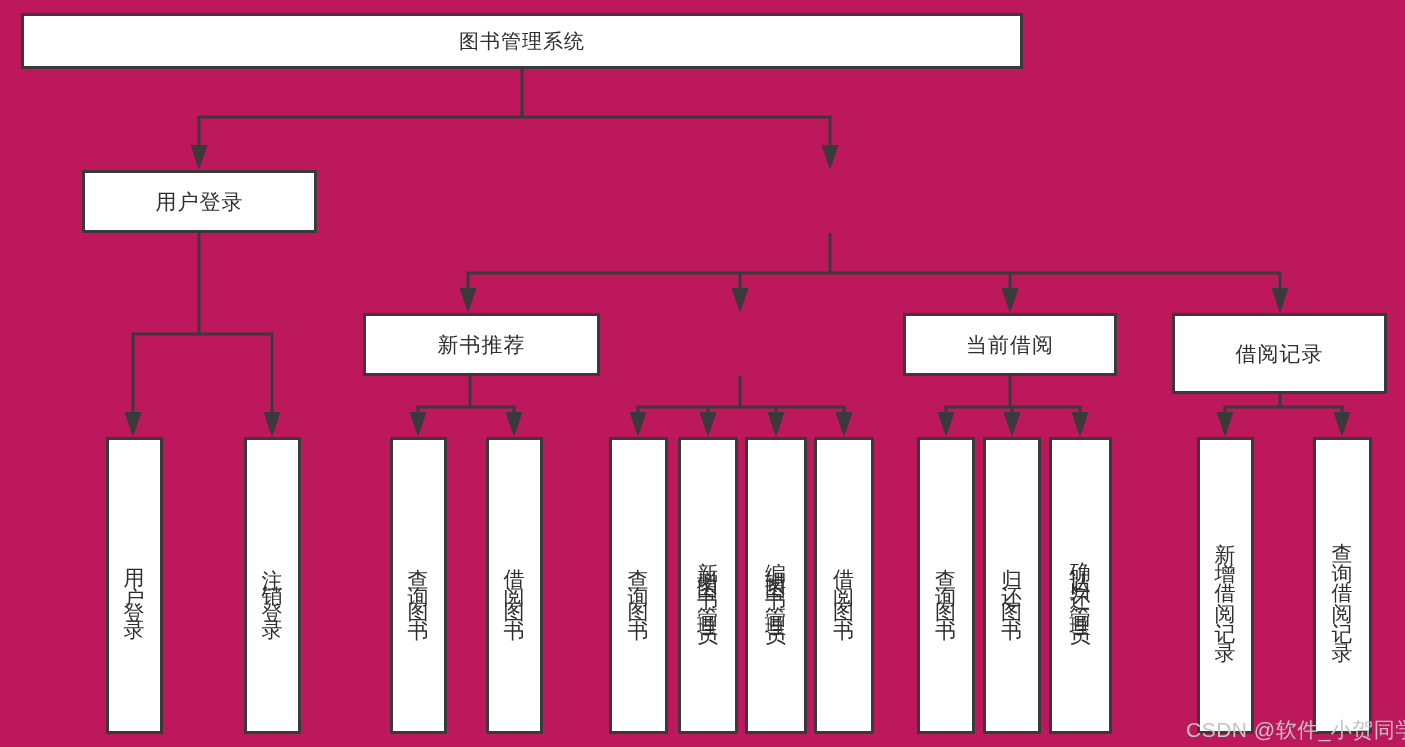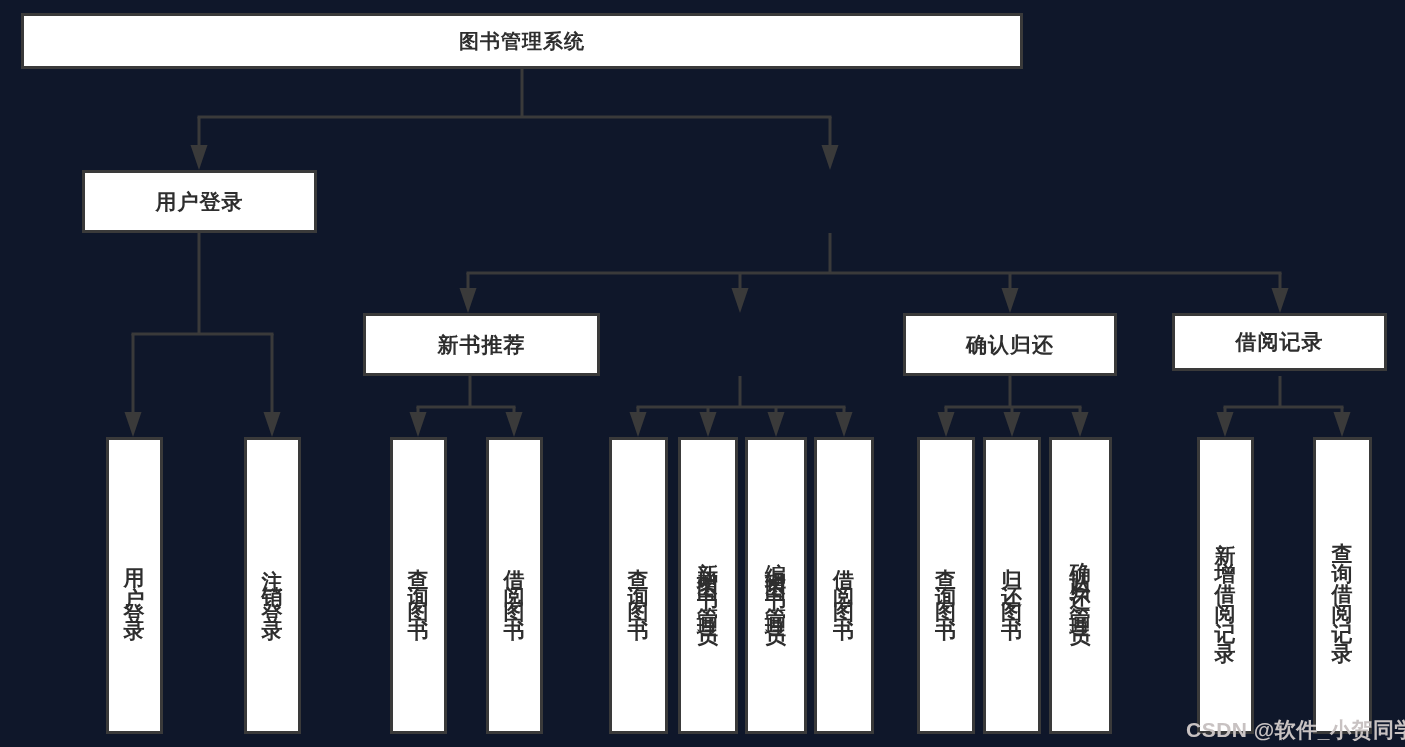--- a/index.html
+++ b/index.html
@@ -1,23 +1,22 @@
 <!DOCTYPE html>
 <html><head>
 <meta charset="utf-8">
 <style>
   html,body{margin:0;padding:0;background:#fff;}
   #stage{
     position:relative;
     width:1405px;height:747px;
-    background:#0f172a;
+    background:#be185d;
     font-family:"Liberation Sans","DejaVu Sans",sans-serif;
     color:#2e2e2e;
     overflow:hidden;
-    font-weight:bold;
   }
   .connectors{position:absolute;left:0;top:0;z-index:1;}
   .connectors line{stroke:#3a3a3a;stroke-width:3;}
   .connectors polygon{fill:#3a3a3a;stroke:none;}
   .box{
     position:absolute;
     box-sizing:border-box;
     border:3px solid #3a3a3a;
     background:#fff;
     display:flex;
@@ -136,23 +135,23 @@
   </div>
 
   <div class="box hbox" style="left:82px;top:170px;width:235px;height:63px">
     <span class="lbl">用户登录</span>
   </div>
 
   <div class="box hbox" style="left:363px;top:313px;width:237px;height:63px">
     <span class="lbl">新书推荐</span>
   </div>
   <div class="box hbox" style="left:903px;top:313px;width:214px;height:63px">
-    <span class="lbl">确认归还</span>
+    <span class="lbl">当前借阅</span>
   </div>
-  <div class="box hbox" style="left:1172px;top:313px;width:215px;height:58px">
+  <div class="box hbox" style="left:1172px;top:313px;width:215px;height:81px">
     <span class="lbl">借阅记录</span>
   </div>
 
   <div class="box vbox" style="left:106px;top:437px;width:57px;height:297px">
     <span class="vlbl ls-wide">用户登录</span>
   </div>
   <div class="box vbox" style="left:244px;top:437px;width:57px;height:297px">
     <span class="vlbl ls-wide">注销登录</span>
   </div>
 

